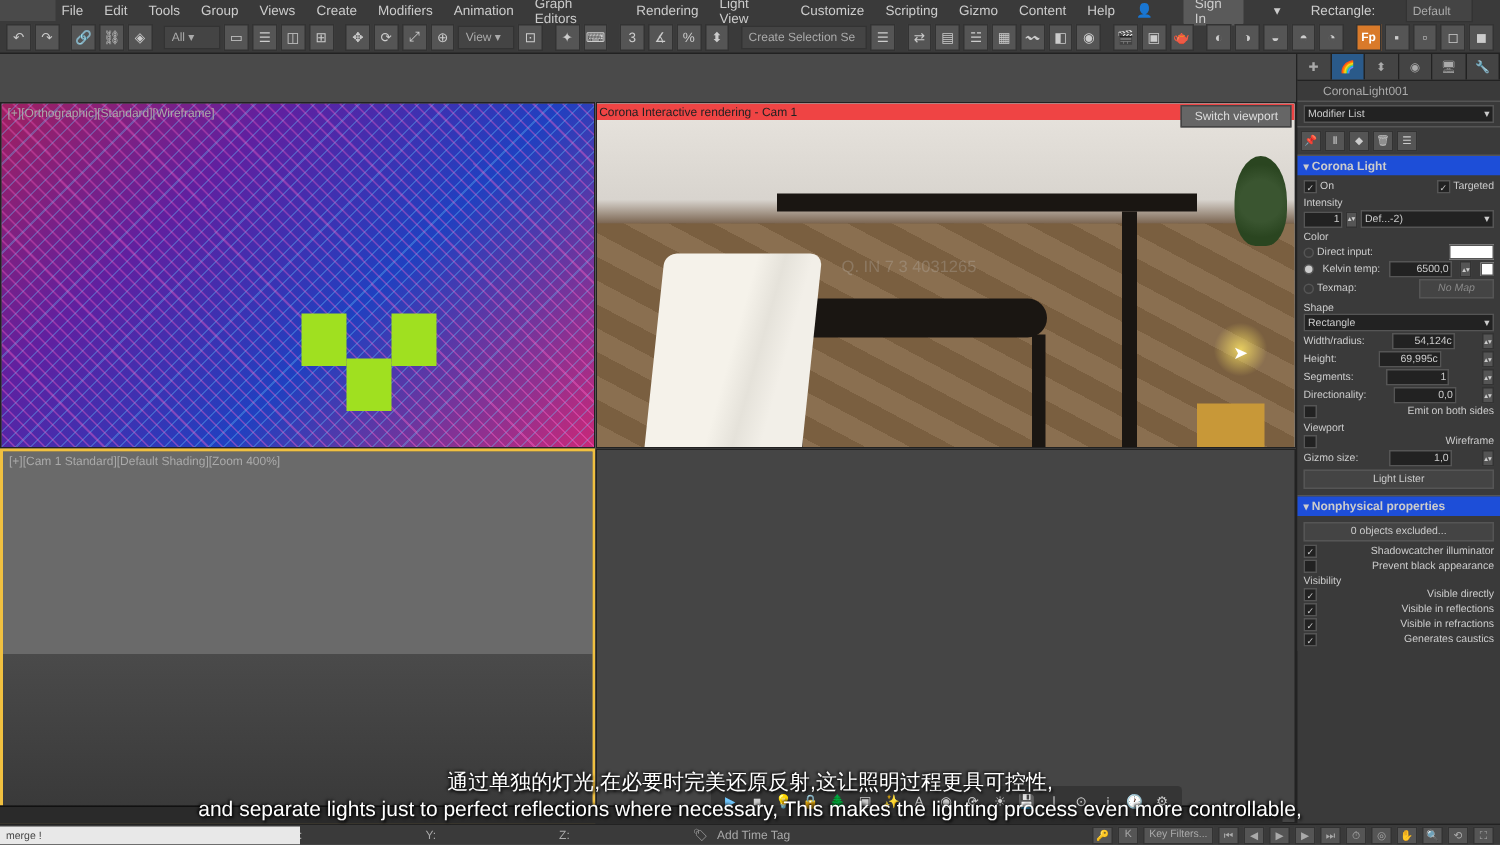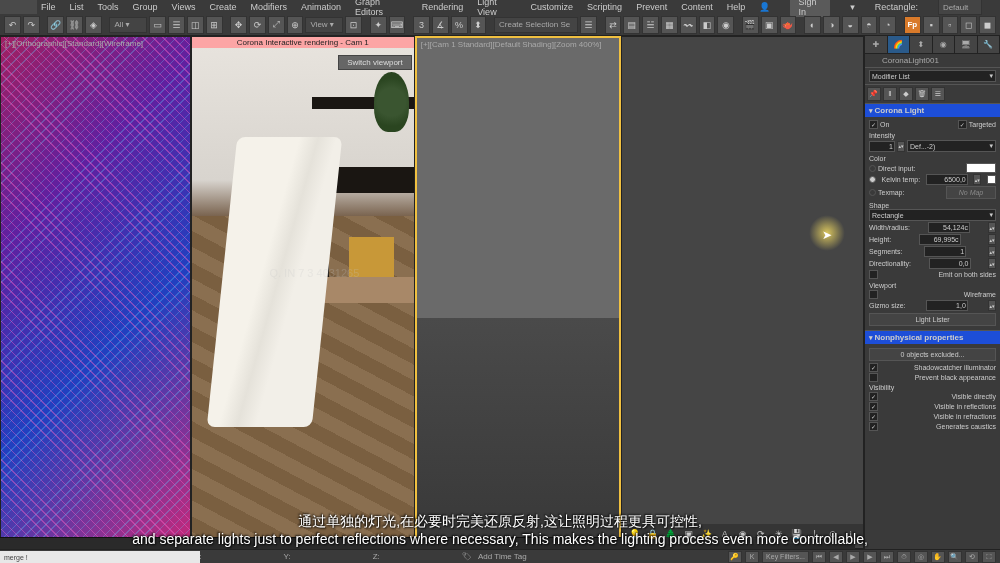--- a/index.html
+++ b/index.html
@@ -13,30 +13,30 @@
 
 
 .toolbar { height: 22px; background: #3a3a3a; border-bottom: 1px solid #222; display: flex; align-items: center; padding: 0 4px; gap: 2px; }
 .tb-btn { width: 18px; height: 18px; background: #555; border: 1px solid #333; display: inline-flex; align-items: center; justify-content: center; font-size: 9px; color: #ccc; cursor: pointer; }
 .tb-sep { width: 4px; }
 .tb-dropdown { height: 16px; background: #444; border: 1px solid #333; color: #aaa; font-size: 8px; padding: 0 4px; display: inline-flex; align-items: center; }
 .tb-orange { background: #d97a2a; color: #fff; font-weight: bold; font-size: 8px; width: 18px; }
 
 
 .main { position: absolute; top: 36px; left: 0; right: 0; bottom: 14px; display: flex; }
-.viewports { flex: 1; display: flex; position: relative; }
+.viewports { flex: 1; display: flex; flex-direction: column; position: relative; margin-top: 32px; }
 .vp-row { display: flex; flex: 1; }
 .vp { flex: 1; border: 1px solid #222; position: relative; overflow: hidden; background: #5a5a5a; }
 .vp.active { border: 2px solid #f0c040; }
 .vp-label { position: absolute; top: 2px; left: 4px; font-size: 8px; color: #aaa; z-index: 2; }
 
 
 .render-vp { flex: 1; border: 1px solid #222; position: relative; overflow: hidden; background: #ddd; }
-.render-title { position: absolute; top: 0; left: 0; right: 0; text-align: center; font-size: 8px; color: #222; background: #fca5a5; padding: 1px; z-index: 2; }
-.switch-vp { position: absolute; top: 18px; right: 2px; font-size: 8px; background: #666; color: #ddd; padding: 2px 8px; border: 1px solid #444; z-index: 3; }
+.render-title { position: absolute; top: 0; left: 0; right: 0; text-align: left; font-size: 8px; color: #222; background: #ef4444; padding: 1px; z-index: 2; }
+.switch-vp { position: absolute; top: 1px; right: 2px; font-size: 8px; background: #666; color: #ddd; padding: 2px 8px; border: 1px solid #444; z-index: 3; }
 
 
 .sidebar { width: 136px; background: #3a3a3a; border-left: 1px solid #222; display: flex; flex-direction: column; font-size: 8px; color: #ccc; }
 .cmd-tabs { height: 18px; display: flex; border-bottom: 1px solid #222; }
 .cmd-tab { flex: 1; background: #444; border-right: 1px solid #222; display: flex; align-items: center; justify-content: center; color: #aaa; cursor: pointer; }
 .cmd-tab.active { background: #2a5a8a; }
 .obj-name { background: #3a3a3a; padding: 2px 17px; font-size: 8px; color: #aaa; border-bottom: 1px solid #555; }
 .modlist { padding: 2px 4px; background: #3a3a3a; border-bottom: 1px solid #555; }
 .mod-stack { background: #222; margin: 2px; height: 50px; overflow: auto; }
 .mod-item { background: #2a5a8a; color: #fff; padding: 2px 6px; font-size: 8px; }
@@ -103,33 +103,33 @@
 
 .timeline-strip { position: absolute; left: 0; right: 145px; bottom: 14px; height: 12px; background: #2a2a2a; border-top: 1px solid #111; }
 
 .bottom-extra { position: absolute; bottom: 0; left: 0; width: 200px; height: 12px; background: #e8e8e8; font-size: 7px; color: #444; display: flex; align-items: center; padding: 0 4px; z-index: 15; }
 </style>
 </head>
 <body>
 
 <div class="menubar">
   <span>File</span>
-  <span>List</span>
+  <span>Edit</span>
   <span>Tools</span>
   <span>Group</span>
   <span>Views</span>
   <span>Create</span>
   <span>Modifiers</span>
   <span>Animation</span>
   <span>Graph Editors</span>
   <span>Rendering</span>
   <span>Light View</span>
   <span>Customize</span>
   <span>Scripting</span>
-  <span>Prevent</span>
+  <span>Gizmo</span>
   <span>Content</span>
   <span>Help</span>
   <div class="right">
     <span>👤</span>
     <span class="signin">Sign In</span>
     <span>▾</span>
     <span>Rectangle:</span>
     <span class="tb-dropdown" style="width:50px">Default</span>
   </div>
 </div>

